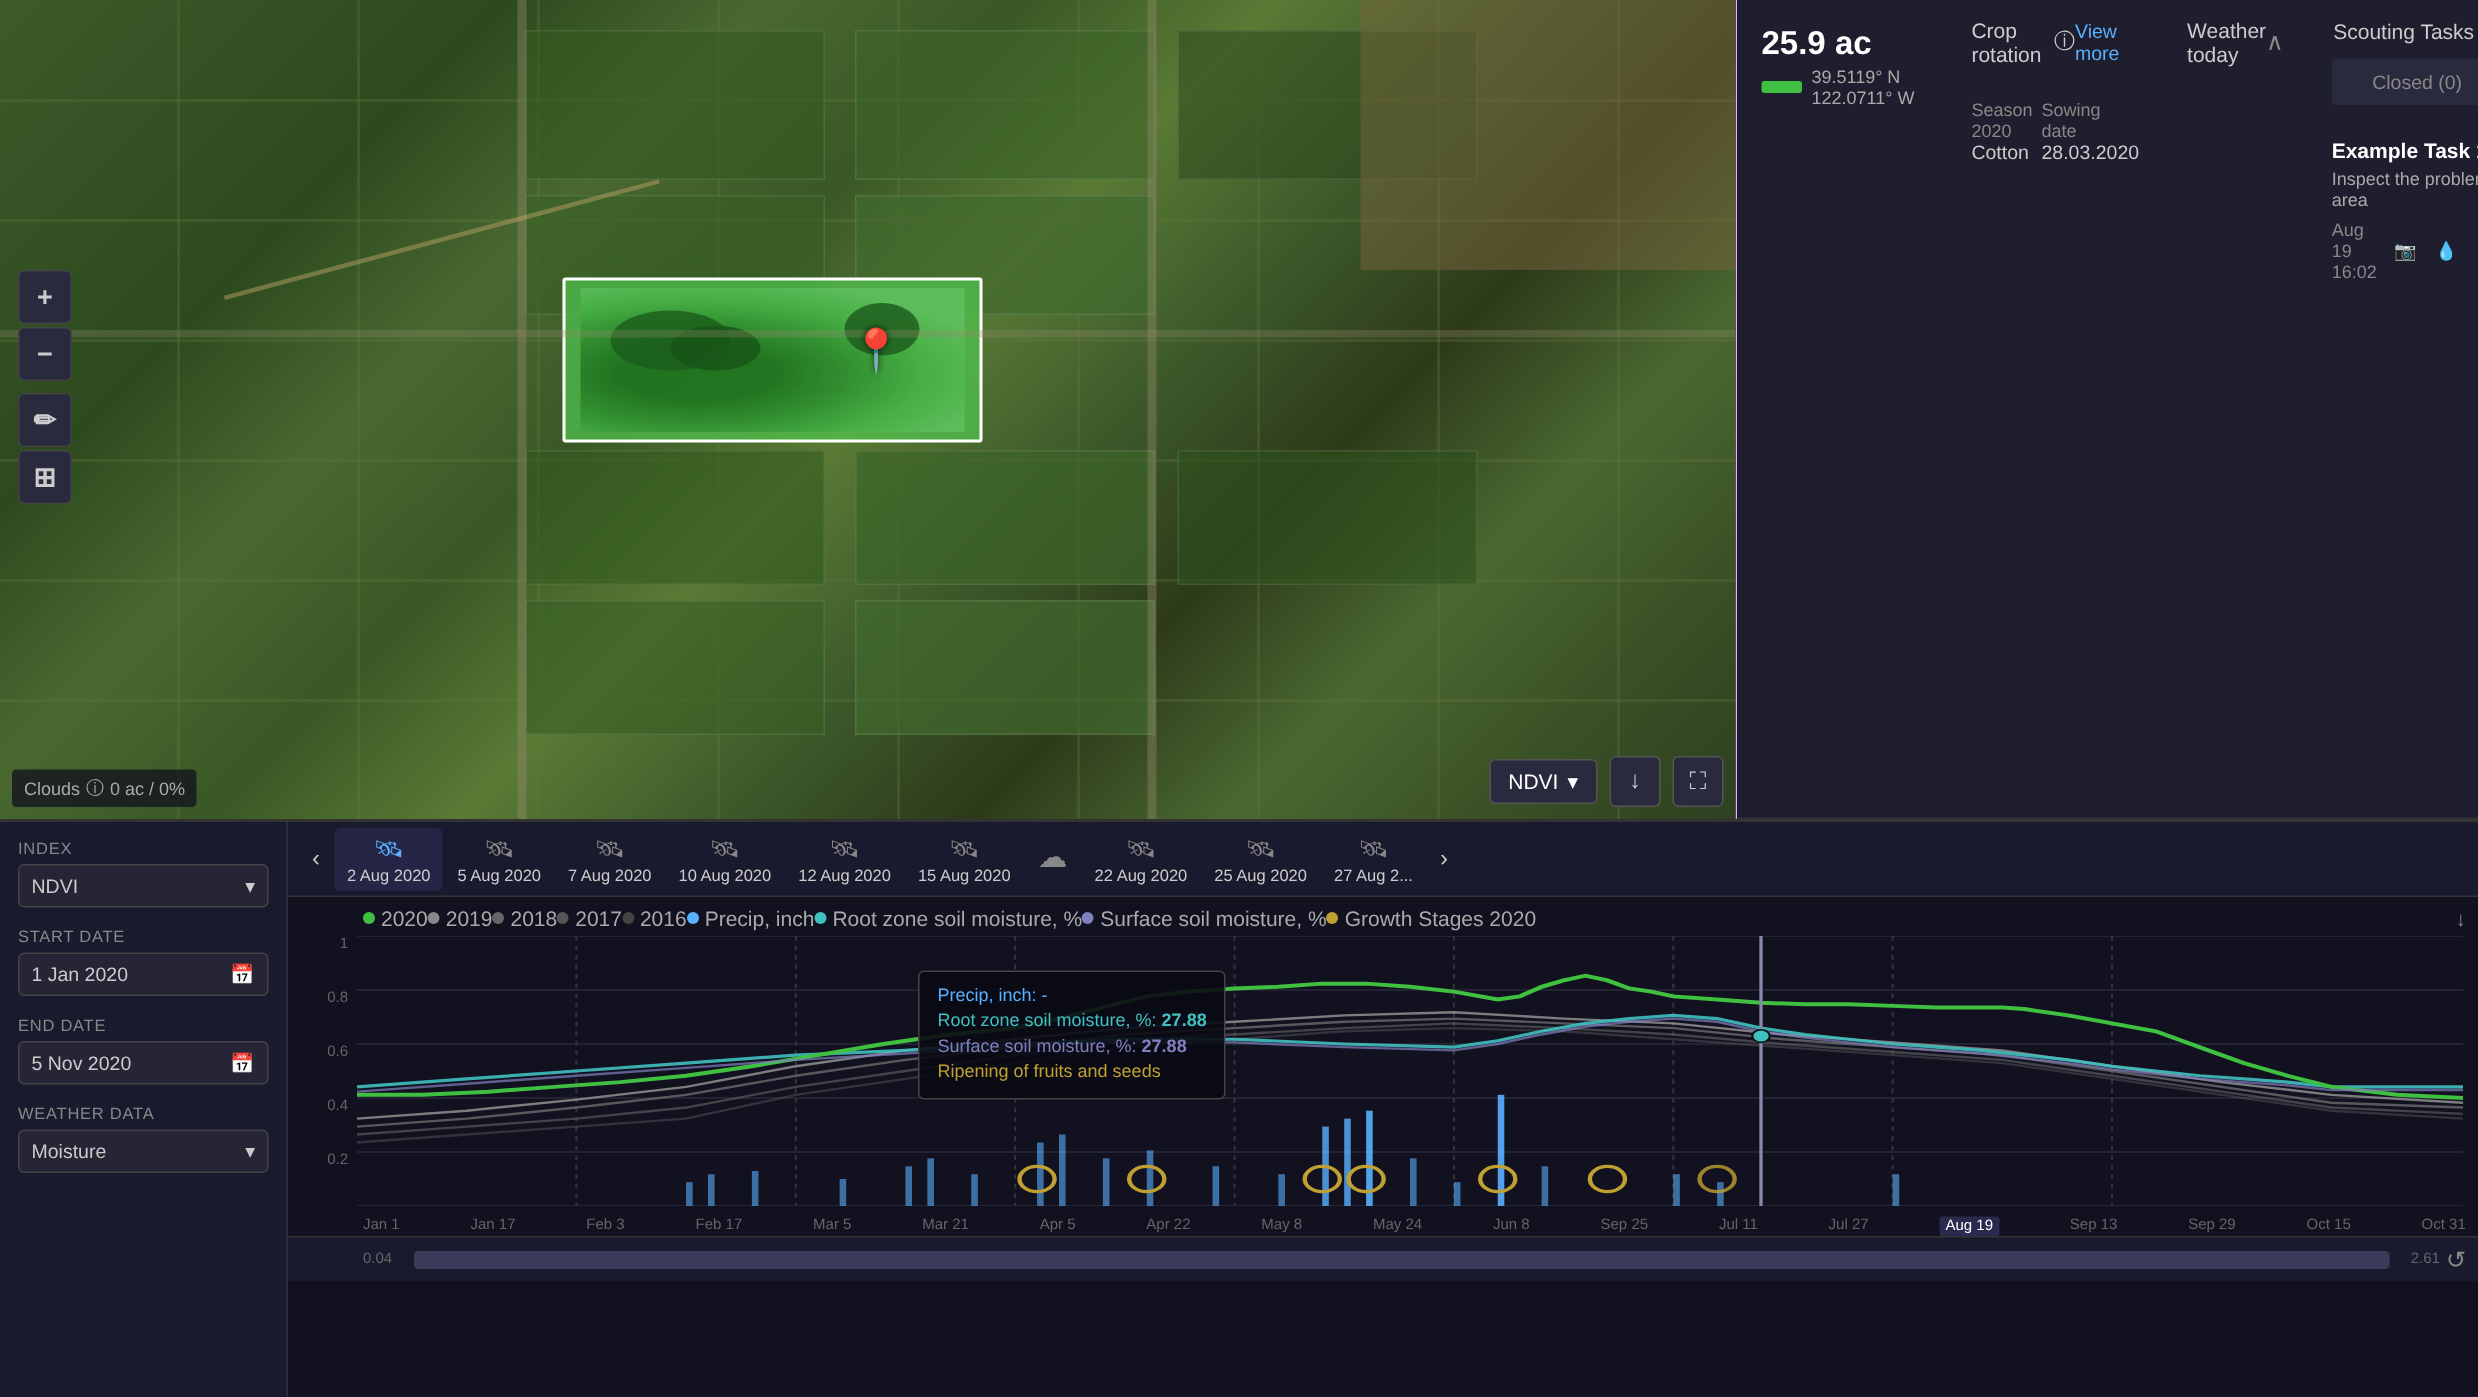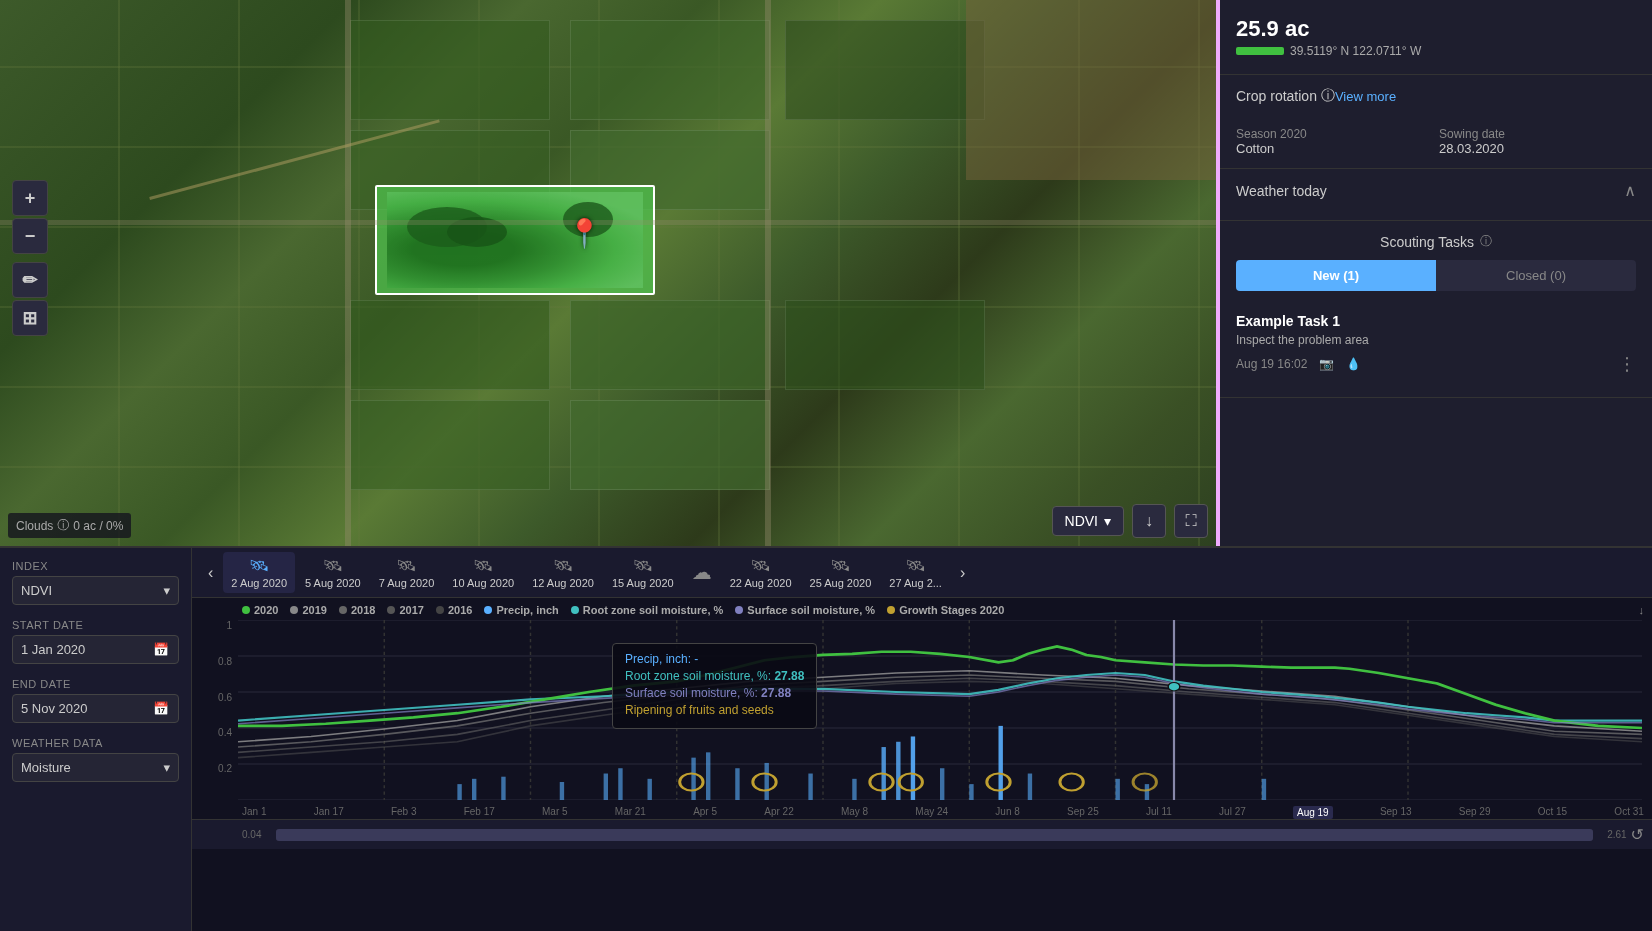--- a/index.html
+++ b/index.html
@@ -1,21 +1,21 @@
 <!DOCTYPE html>
 <html><head>
   <meta charset="utf-8">
   <style>
     * { margin: 0; padding: 0; box-sizing: border-box; }
     body { width: 1652px; height: 931px; overflow: hidden; background: #1a1a2e; font-family: -apple-system, BlinkMacSystemFont, 'Segoe UI', sans-serif; display: flex; flex-direction: column; }
 
     
     .main-container { display: flex; flex: 1; overflow: hidden; }
     .map-panel { flex: 1; position: relative; overflow: hidden; background: #2d4a1e; }
-    .right-panel { width: 436px; background: #1e1e2e; display: flex; flex-direction: column; overflow-y: auto; border-left: 4px solid #f0abfc; }
+    .right-panel { width: 495px; background: #1e1e2e; display: flex; flex-direction: row; overflow-y: auto; border-left: 1px solid #f0abfc; }
 
     
     .map-bg { width: 100%; height: 100%; position: relative; overflow: hidden; }
     .map-satellite { width: 100%; height: 100%; background: 
       linear-gradient(135deg, #3d5a2a 0%, #2d4a1e 20%, #4a6830 30%, #3a5825 40%, #5a7a35 50%, #3d5a2a 60%, #2d3a1a 70%, #4a6830 80%, #3a5025 90%, #2d4020 100%);
       position: relative; }
     
     
     .field-overlay { position: absolute; top: 185px; left: 375px; width: 280px; height: 110px; background: rgba(80, 200, 80, 0.7); border: 2px solid white; border-radius: 2px; }
     .field-inner { position: absolute; top: 5px; left: 10px; right: 10px; bottom: 5px; 
@@ -88,21 +88,21 @@
     .chart-area { flex: 1; background: #111120; position: relative; overflow: hidden; }
     
     
     .date-strip { height: 50px; background: #1a1a2e; border-bottom: 1px solid #333; display: flex; align-items: center; padding: 0 8px; gap: 2px; overflow: hidden; }
     .date-nav-btn { background: none; border: none; color: #ccc; cursor: pointer; font-size: 16px; padding: 4px 8px; }
     .date-item { display: flex; flex-direction: column; align-items: center; padding: 4px 8px; cursor: pointer; font-size: 12px; white-space: nowrap; border-radius: 4px; }
     .date-item.active { background: #252545; }
     .date-item .date-icon { font-size: 16px; color: #5ab0ff; margin-bottom: 2px; }
     .date-item .date-text { color: #ccc; font-size: 11px; }
     .date-item.cloud .date-icon { color: #888; }
-    .chart-legend { display: flex; flex-wrap: wrap; gap: 12px; padding: 6px 8px 4px 50px; font-size: 11px; color: #aaa; font-weight: bold; }
+    .chart-legend { display: flex; flex-wrap: wrap; gap: 0; padding: 6px 8px 4px 50px; font-size: 14px; color: #aaa; }
     .legend-item { display: flex; align-items: center; gap: 4px; }
     .legend-dot { width: 8px; height: 8px; border-radius: 50%; }
 
     
     .chart-tooltip { position: absolute; top: 40px; left: 550px; background: rgba(10,10,20,0.9); border: 1px solid #444; border-radius: 4px; padding: 8px 12px; font-size: 12px; pointer-events: none; z-index: 20; margin-top: 13px; }
     .tooltip-line { margin-bottom: 3px; }
 
     
     .chart-xaxis { display: flex; justify-content: space-between; padding: 0 8px 0 50px; font-size: 10px; color: #666; }
 
@@ -217,21 +217,20 @@
         <span class="chevron-icon">∧</span>
       </div>
     </div>
 
     <div class="scouting-section">
       <div class="scouting-header">
         <span class="scouting-title">Scouting Tasks</span>
         <span class="info-icon">ⓘ</span>
       </div>
       <div class="scouting-tabs">
-        <button class="scouting-tab active">New (1)</button>
         <button class="scouting-tab inactive">Closed (0)</button>
       </div>
       <div class="task-item">
         <div class="task-title">Example Task 1</div>
         <div class="task-desc">Inspect the problem area</div>
         <div class="task-meta">
           <span>Aug 19 16:02</span>
           <span>📷</span>
           <span>💧</span>
           <span class="task-more">⋮</span>

